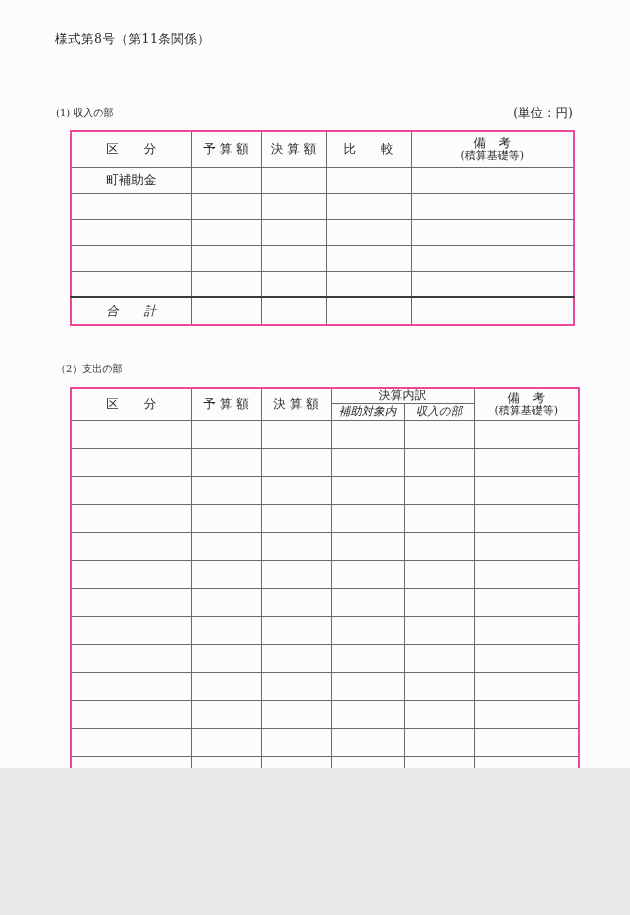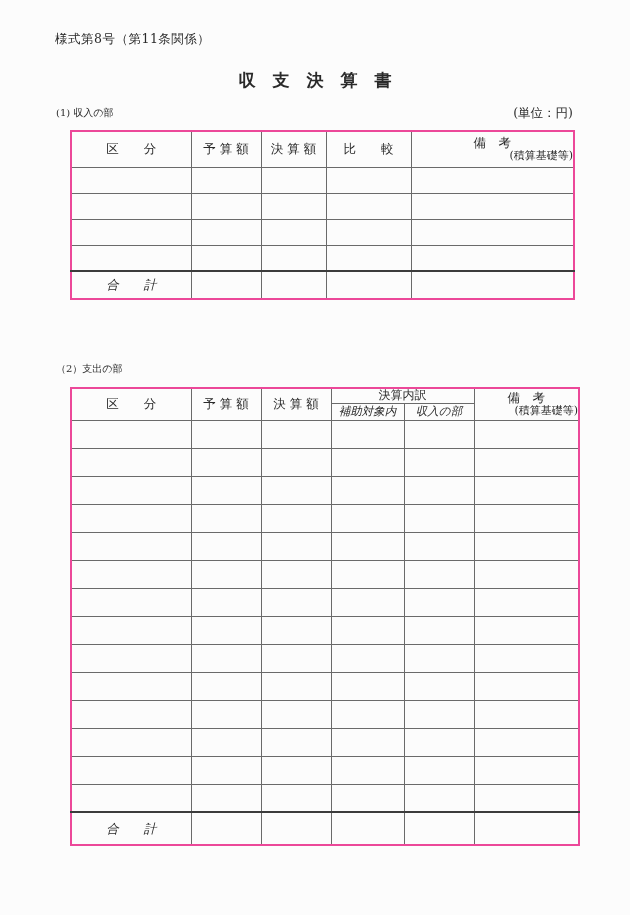--- a/index.html
+++ b/index.html
@@ -1,18 +1,18 @@
 <!DOCTYPE html>
 <html><head>
 <meta charset="utf-8">
 <style>
   html,body { margin:0; padding:0; background:#e8e8e8; }
   .page {
     position:relative;
-    width:630px; height:915px;
+    width:630px; height:768px;
     margin:0 auto;
     background:#fcfcfc;
     color:#2a2a2a;
     font-family:"DejaVu Serif","Liberation Serif",serif;
     overflow:hidden;
   }
   .form-number {
     position:absolute; left:55px; top:31px;
     font-size:12.5px; letter-spacing:0.5px;
   }
@@ -49,32 +49,31 @@
   #income-table tbody tr { height:26px; }
   #income-table tr.total-row { height:28px; }
 
   #expenditure-table thead tr.h1 { height:14px; }
   #expenditure-table thead tr.h2 { height:17px; }
   #expenditure-table tbody tr { height:28px; }
   #expenditure-table tr.total-row { height:33px; }
 
   tr.total-row td { border-top:2px solid #3c3c3c;font-style:italic; }
 
-  .remarks-sub { font-size:11px; display:block;text-align:right; }
+  .remarks-sub { font-size:11px; display:block; }
   .remarks-main { display:block; }
   th.breakdown-head { font-size:12px; }
   th.breakdown-sub { font-size:11.5px;font-style:italic; }
 </style>
 </head>
 <body>
 
 <div class="page">
 
   <div class="form-number">様式第8号（第11条関係）</div>
-  <div class="doc-title">収　支　決　算　書</div>
 
   <div class="sec-label sec1-label">(1) 収入の部</div>
   <div class="unit-label">(単位：円)</div>
 
   <table id="income-table">
     <colgroup>
       <col style="width:120px">
         <col style="width:70px">
         <col style="width:65px">
         <col style="width:85px">
@@ -86,20 +85,27 @@
         <th>予 算 額</th>
         <th>決 算 額</th>
         <th>比　　較</th>
         <th>
           <span class="remarks-main">備　考</span>
           <span class="remarks-sub">(積算基礎等)</span>
         </th>
       </tr>
     </thead>
     <tbody id="income-body">
+      <tr>
+        <td>町補助金</td>
+        <td></td>
+        <td></td>
+        <td></td>
+        <td></td>
+      </tr>
       <tr>
           <td></td>
           <td></td>
           <td></td>
           <td></td>
           <td></td>
         </tr>
         <tr>
           <td></td>
           <td></td>

